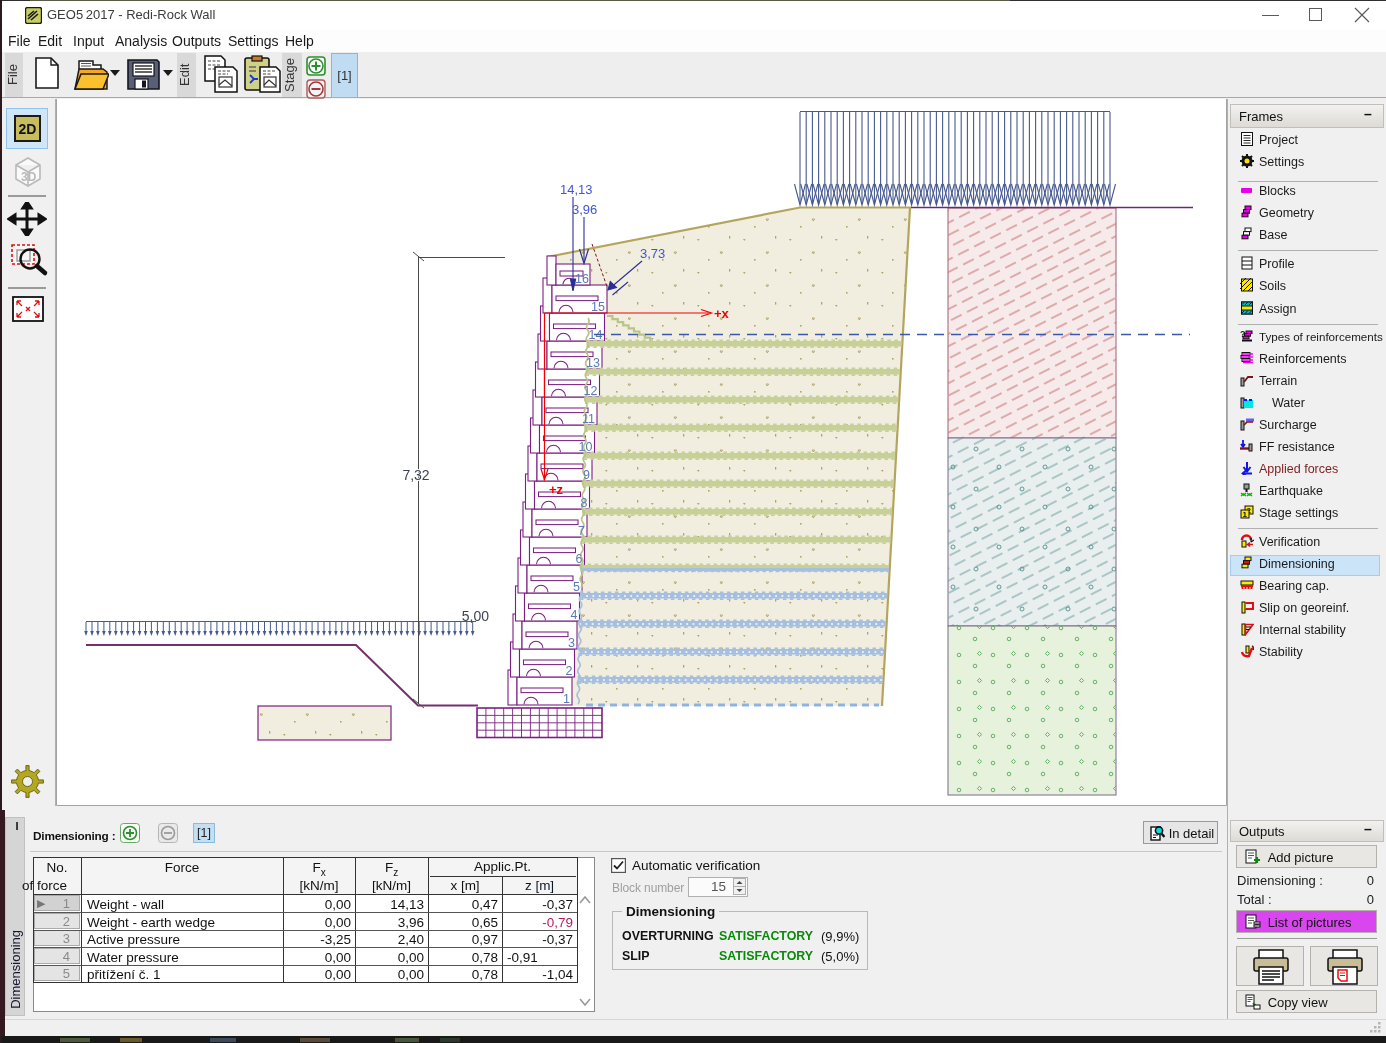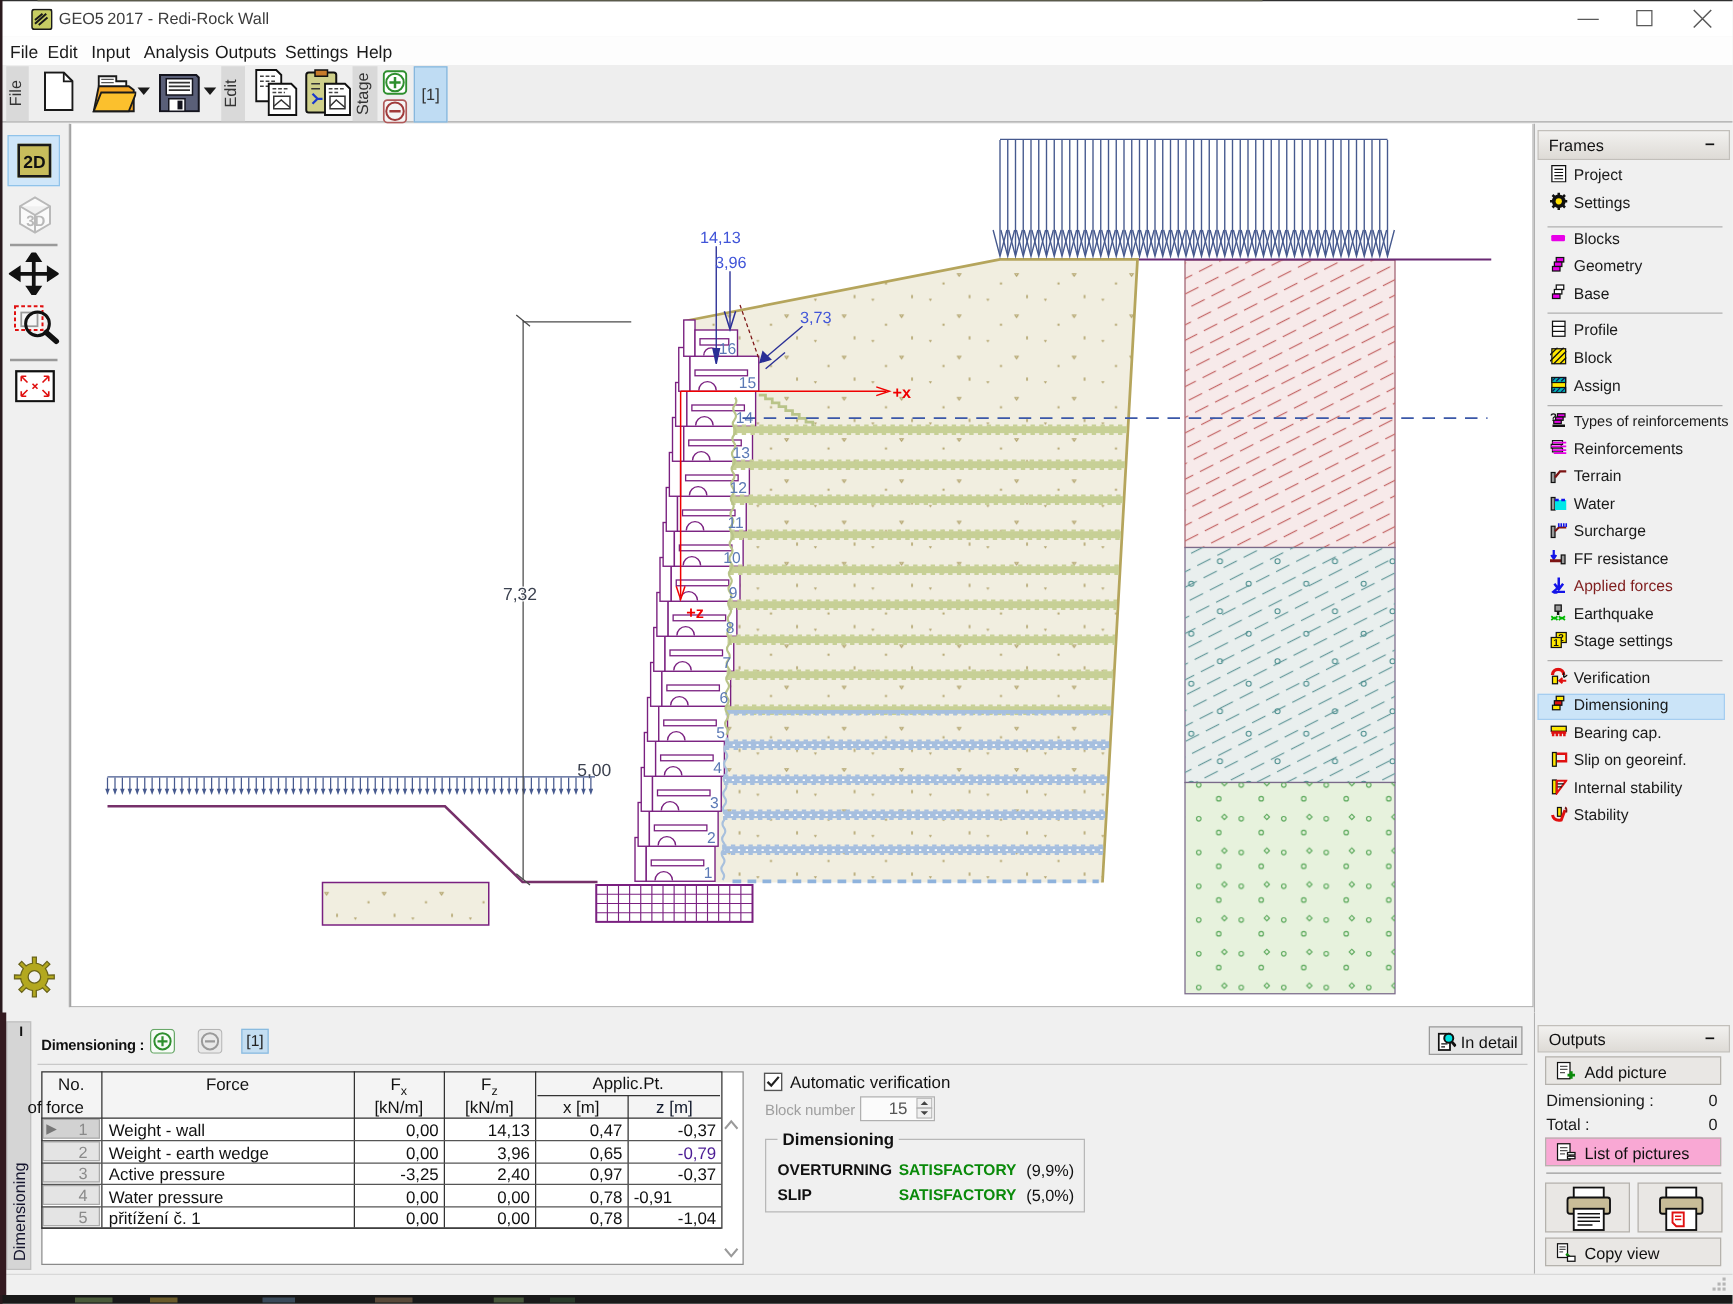--- a/index.html
+++ b/index.html
@@ -612,21 +612,21 @@
         <rect x="2" y="8.2" width="6" height="3.6" fill="#e800e8"></rect>
       </g>
     </svg><span style="margin-left:5px">Base</span></div>
 <div class="abs" style="left:1240px;top:256.0px;font-size:12.5px;color:#1a1a1a;white-space:nowrap"><svg width="14" height="14" viewBox="0 0 14 14" style="vertical-align:-2px">
       <rect x="2" y="1" width="10" height="12" fill="#fff" stroke="#111"></rect>
       <path d="M2 5 h10 M2 9 h10" stroke="#111"></path>
     </svg><span style="margin-left:5px">Profile</span></div>
 <div class="abs" style="left:1240px;top:278.0px;font-size:12.5px;color:#1a1a1a;white-space:nowrap"><svg width="14" height="14" viewBox="0 0 14 14" style="vertical-align:-2px">
       <rect x="1.5" y="1" width="11" height="12" fill="#ffe800" stroke="#111"></rect>
       <path d="M0 6 L6 0 M0 11 L11 0 M3 13 L13 3 M8 13 L13 8" stroke="#111"></path>
-    </svg><span style="margin-left:5px">Block</span></div>
+    </svg><span style="margin-left:5px">Soils</span></div>
 <div class="abs" style="left:1240px;top:301.0px;font-size:12.5px;color:#1a1a1a;white-space:nowrap"><svg width="14" height="14" viewBox="0 0 14 14" style="vertical-align:-2px">
       <rect x="1.5" y="1" width="11" height="12" fill="#ffe800" stroke="#111"></rect>
       <rect x="1.5" y="1" width="11" height="4" fill="#00b8b8" stroke="#111"></rect>
       <rect x="1.5" y="9" width="11" height="4" fill="#00b8b8" stroke="#111"></rect>
       <path d="M2 3.5 l2 -2 M5 4 l3 -3 M9 4 l3 -3 M2 12 l2 -2 M5 12.5 l3 -3 M9 12.5 l3 -3" stroke="#115"></path>
     </svg><span style="margin-left:5px">Assign</span></div>
 <div class="abs" style="left:1240px;top:329.0px;font-size:11.6px;color:#1a1a1a;white-space:nowrap"><svg width="14" height="14" viewBox="0 0 14 14" style="vertical-align:-2px">
       <text x="0" y="8" font-size="9" fill="#111" font-weight="bold">?</text>
       <g stroke="#111">
         <rect x="6" y="2" width="6" height="2.6" fill="#e800e8"></rect>
@@ -644,21 +644,21 @@
       <path d="M2 3 h11 M1 6 h12 M2 9 h11 M3 11.5 h10" stroke="#e800e8" stroke-width="1.4"></path>
     </svg><span style="margin-left:5px">Reinforcements</span></div>
 <div class="abs" style="left:1240px;top:373.0px;font-size:12.5px;color:#1a1a1a;white-space:nowrap"><svg width="14" height="14" viewBox="0 0 14 14" style="vertical-align:-2px">
       <rect x="1" y="5" width="3" height="8" fill="#9a9a9a" stroke="#111"></rect>
       <path d="M4 9 L8 4 L13 4" stroke="#7c1414" stroke-width="1.8" fill="none"></path>
     </svg><span style="margin-left:5px">Terrain</span></div>
 <div class="abs" style="left:1240px;top:395.0px;font-size:12.5px;color:#1a1a1a;white-space:nowrap"><svg width="14" height="14" viewBox="0 0 14 14" style="vertical-align:-2px">
       <rect x="1" y="3" width="3" height="10" fill="#9a9a9a" stroke="#111"></rect>
       <rect x="4" y="5" width="9" height="8" fill="#00e8e8"></rect>
       <path d="M4 5 h9" stroke="#1414e8" stroke-width="2" stroke-dasharray="3 2"></path>
-    </svg><span style="margin-left:5px">Water</span></div>
+    </svg><span style="margin-left:18px">Water</span></div>
 <div class="abs" style="left:1240px;top:417.0px;font-size:12.5px;color:#1a1a1a;white-space:nowrap"><svg width="14" height="14" viewBox="0 0 14 14" style="vertical-align:-2px">
       <rect x="1" y="4" width="3" height="9" fill="#9a9a9a" stroke="#111"></rect>
       <path d="M4 8 L7 5 L13 5" stroke="#7c1414" stroke-width="1.6" fill="none"></path>
       <path d="M7 4.5 v-3 M9 4.5 v-3 M11 4.5 v-3 M13 4.5 v-3" stroke="#1414e8" stroke-width="1.3"></path>
     </svg><span style="margin-left:5px">Surcharge</span></div>
 <div class="abs" style="left:1240px;top:439.0px;font-size:12.5px;color:#1a1a1a;white-space:nowrap"><svg width="14" height="14" viewBox="0 0 14 14" style="vertical-align:-2px">
       <path d="M3 1 v6 M1 5 l2 3 2-3" stroke="#1414e8" stroke-width="1.8" fill="none"></path>
       <path d="M0 9.5 h9" stroke="#7c1414" stroke-width="2.4"></path>
       <rect x="9" y="5" width="3" height="7" fill="#9a9a9a" stroke="#111"></rect>
     </svg><span style="margin-left:5px">FF resistance</span></div>
@@ -717,21 +717,21 @@
 <div class="abs" style="left:1364px;top:821px;width:12px;height:14px;color:#111;font-weight:bold;font-size:14px">–</div>
 <div class="abs" style="left:1236px;top:845px;width:141px;height:23px;background:#e9e7e4;border:1px solid #b5b2ad;font-size:13px;color:#111;padding:3px 0 0 8px"><svg width="16" height="16" viewBox="0 0 16 16" style="vertical-align:-3px">
       <rect x="1" y="1" width="10" height="13" fill="#fff" stroke="#111"></rect>
       <path d="M3 4 h6 M3 6.5 h6 M3 9 h4" stroke="#555"></path>
       <path d="M12 8 v6 M9 11 h6" stroke="#0a8a0a" stroke-width="2.2"></path>
     </svg> <span style="margin-left:3px">Add picture</span></div>
 <div class="abs" style="left:1237px;top:873px;font-size:13px;color:#1a1a1a">Dimensioning :</div>
 <div class="abs" style="left:1360px;top:873px;width:14px;font-size:13px;color:#1a1a1a;text-align:right">0</div>
 <div class="abs" style="left:1237px;top:892px;font-size:13px;color:#1a1a1a">Total :</div>
 <div class="abs" style="left:1360px;top:892px;width:14px;font-size:13px;color:#1a1a1a;text-align:right">0</div>
-<div class="abs" style="left:1236px;top:910px;width:141px;height:23px;background:#f9a8d4;border:1px solid #b5b2ad;font-size:13px;color:#111;padding:3px 0 0 8px"><svg width="16" height="16" viewBox="0 0 16 16" style="vertical-align:-3px">
+<div class="abs" style="left:1236px;top:910px;width:141px;height:23px;background:#d946ef;border:1px solid #b5b2ad;font-size:13px;color:#111;padding:3px 0 0 8px"><svg width="16" height="16" viewBox="0 0 16 16" style="vertical-align:-3px">
       <rect x="1" y="1" width="10" height="13" fill="#fff" stroke="#111"></rect>
       <path d="M3 4 h6 M3 6.5 h6 M3 9 h4" stroke="#555"></path>
       <rect x="9" y="8" width="6" height="2" fill="#fff" stroke="#111"></rect>
       <rect x="9" y="11" width="6" height="2" fill="#fff" stroke="#111"></rect>
     </svg> <span style="margin-left:3px">List of pictures</span></div>
 <div class="abs" style="left:1237px;top:938px;width:140px;height:1px;background:#9a9a9a"></div>
 <div class="abs" style="left:1236px;top:946px;width:68px;height:40px;background:#e9e7e4;border:1px solid #b5b2ad;font-size:13px;color:#111;"><svg width="40" height="36" viewBox="0 0 40 36" style="margin:2px 0 0 14px">
 <rect x="8" y="1" width="24" height="9" fill="#fff" stroke="#111" stroke-width="1.5"></rect>
 <rect x="3" y="9" width="34" height="13" rx="2" fill="#c9bd98" stroke="#111" stroke-width="1.5"></rect>
 <rect x="8" y="18" width="24" height="17" fill="#fff" stroke="#111" stroke-width="1.5"></rect>
@@ -793,21 +793,21 @@
 <div class="abs" style="left:87px;top:897.0px;font-size:13.5px;color:#111">Weight - wall</div>
 <div class="abs" style="left:285px;top:897.0px;width:66px;font-size:13.5px;color:#111;text-align:right">0,00</div>
 <div class="abs" style="left:358px;top:897.0px;width:66px;font-size:13.5px;color:#111;text-align:right">14,13</div>
 <div class="abs" style="left:432px;top:897.0px;width:66px;font-size:13.5px;color:#111;text-align:right">0,47</div>
 <div class="abs" style="left:507px;top:897.0px;width:66px;font-size:13.5px;color:#111;text-align:right">-0,37</div>
 <div class="abs" style="left:34px;top:912.5px;width:46px;height:16.0px;background:#e4e4e4;border:1px solid #aaa;font-size:13px;color:#8a8a8a;text-align:right;padding-right:9px;line-height:15.5px">2</div>
 <div class="abs" style="left:87px;top:914.5px;font-size:13.5px;color:#111">Weight - earth wedge</div>
 <div class="abs" style="left:285px;top:914.5px;width:66px;font-size:13.5px;color:#111;text-align:right">0,00</div>
 <div class="abs" style="left:358px;top:914.5px;width:66px;font-size:13.5px;color:#111;text-align:right">3,96</div>
 <div class="abs" style="left:432px;top:914.5px;width:66px;font-size:13.5px;color:#111;text-align:right">0,65</div>
-<div class="abs" style="left:507px;top:914.5px;width:66px;font-size:13.5px;color:#4c1d95;text-align:right">-0,79</div>
+<div class="abs" style="left:507px;top:914.5px;width:66px;font-size:13.5px;color:#be185d;text-align:right">-0,79</div>
 <div class="abs" style="left:34px;top:930.0px;width:46px;height:16.0px;background:#e4e4e4;border:1px solid #aaa;font-size:13px;color:#8a8a8a;text-align:right;padding-right:9px;line-height:15.5px">3</div>
 <div class="abs" style="left:87px;top:932.0px;font-size:13.5px;color:#111">Active pressure</div>
 <div class="abs" style="left:285px;top:932.0px;width:66px;font-size:13.5px;color:#111;text-align:right">-3,25</div>
 <div class="abs" style="left:358px;top:932.0px;width:66px;font-size:13.5px;color:#111;text-align:right">2,40</div>
 <div class="abs" style="left:432px;top:932.0px;width:66px;font-size:13.5px;color:#111;text-align:right">0,97</div>
 <div class="abs" style="left:507px;top:932.0px;width:66px;font-size:13.5px;color:#111;text-align:right">-0,37</div>
 <div class="abs" style="left:34px;top:947.5px;width:46px;height:16.0px;background:#e4e4e4;border:1px solid #aaa;font-size:13px;color:#8a8a8a;text-align:right;padding-right:9px;line-height:15.5px">4</div>
 <div class="abs" style="left:87px;top:949.5px;font-size:13.5px;color:#111">Water pressure</div>
 <div class="abs" style="left:285px;top:949.5px;width:66px;font-size:13.5px;color:#111;text-align:right">0,00</div>
 <div class="abs" style="left:358px;top:949.5px;width:66px;font-size:13.5px;color:#111;text-align:right">0,00</div>

